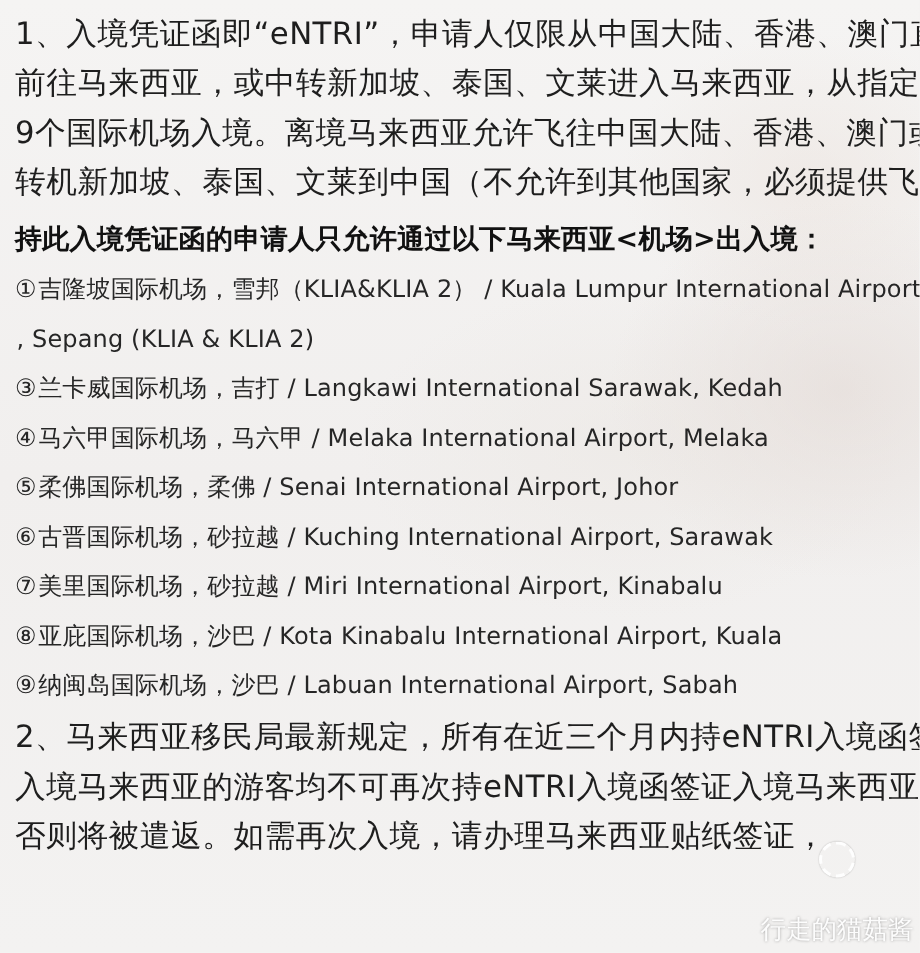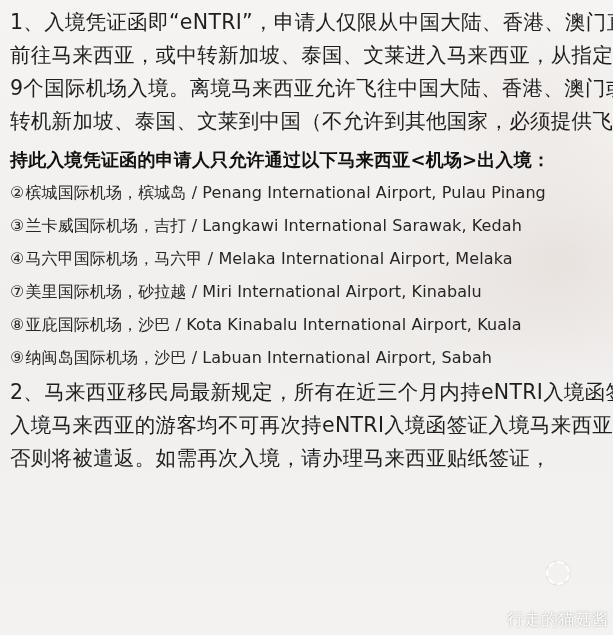--- a/index.html
+++ b/index.html
@@ -114,27 +114,36 @@
     <span class="line">1、入境凭证函即“eNTRI”，申请人仅限从中国大陆、香港、澳门直航</span>
     <span class="line">前往马来西亚，或中转新加坡、泰国、文莱进入马来西亚，从指定的</span>
     <span class="line">9个国际机场入境。离境马来西亚允许飞往中国大陆、香港、澳门或</span>
     <span class="line">转机新加坡、泰国、文莱到中国（不允许到其他国家，必须提供飞往</span>
   </div>
 
   <div class="heading">持此入境凭证函的申请人只允许通过以下马来西亚&lt;机场&gt;出入境：</div>
 
   <ul class="airports">
     <li class="airport">
-      <span class="num">②</span><span>槟城国际机场，槟城岛 / Penang International Airport, Pulau Pinang</span>
+      <span class="num">①</span><span>吉隆坡国际机场，雪邦（KLIA&amp;KLIA 2） / Kuala Lumpur International Airport</span>
+    </li>
+    <li class="airport">
+      <span class="num"></span><span>, Sepang (KLIA &amp; KLIA 2)</span>
     </li>
     <li class="airport">
       <span class="num">③</span><span>兰卡威国际机场，吉打 / Langkawi International Sarawak, Kedah</span>
     </li>
     <li class="airport">
       <span class="num">④</span><span>马六甲国际机场，马六甲 / Melaka International Airport, Melaka</span>
+    </li>
+    <li class="airport">
+      <span class="num">⑤</span><span>柔佛国际机场，柔佛 / Senai International Airport, Johor</span>
+    </li>
+    <li class="airport">
+      <span class="num">⑥</span><span>古晋国际机场，砂拉越 / Kuching International Airport, Sarawak</span>
     </li>
     <li class="airport">
       <span class="num">⑦</span><span>美里国际机场，砂拉越 / Miri International Airport, Kinabalu</span>
     </li>
     <li class="airport">
       <span class="num">⑧</span><span>亚庇国际机场，沙巴 / Kota Kinabalu International Airport, Kuala</span>
     </li>
     <li class="airport">
       <span class="num">⑨</span><span>纳闽岛国际机场，沙巴 / Labuan International Airport, Sabah</span>
     </li>

